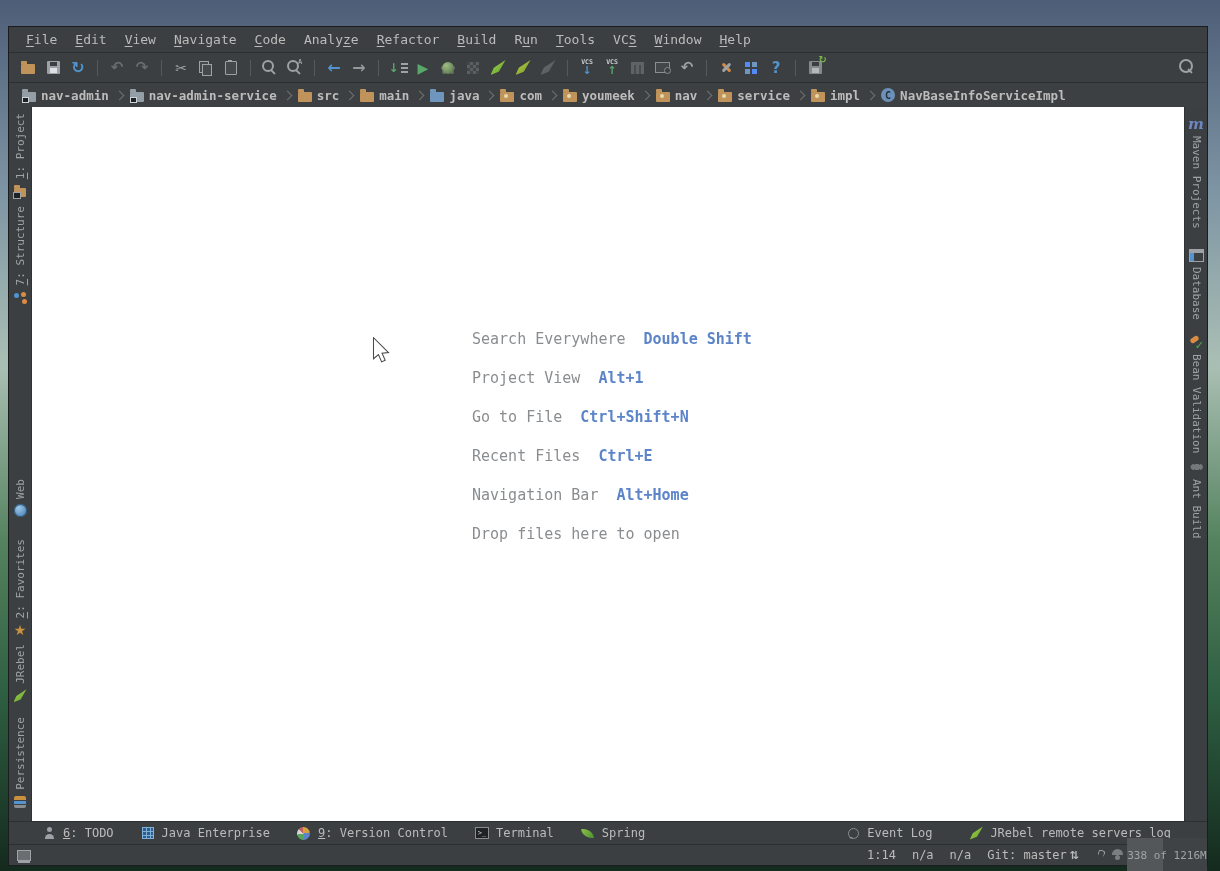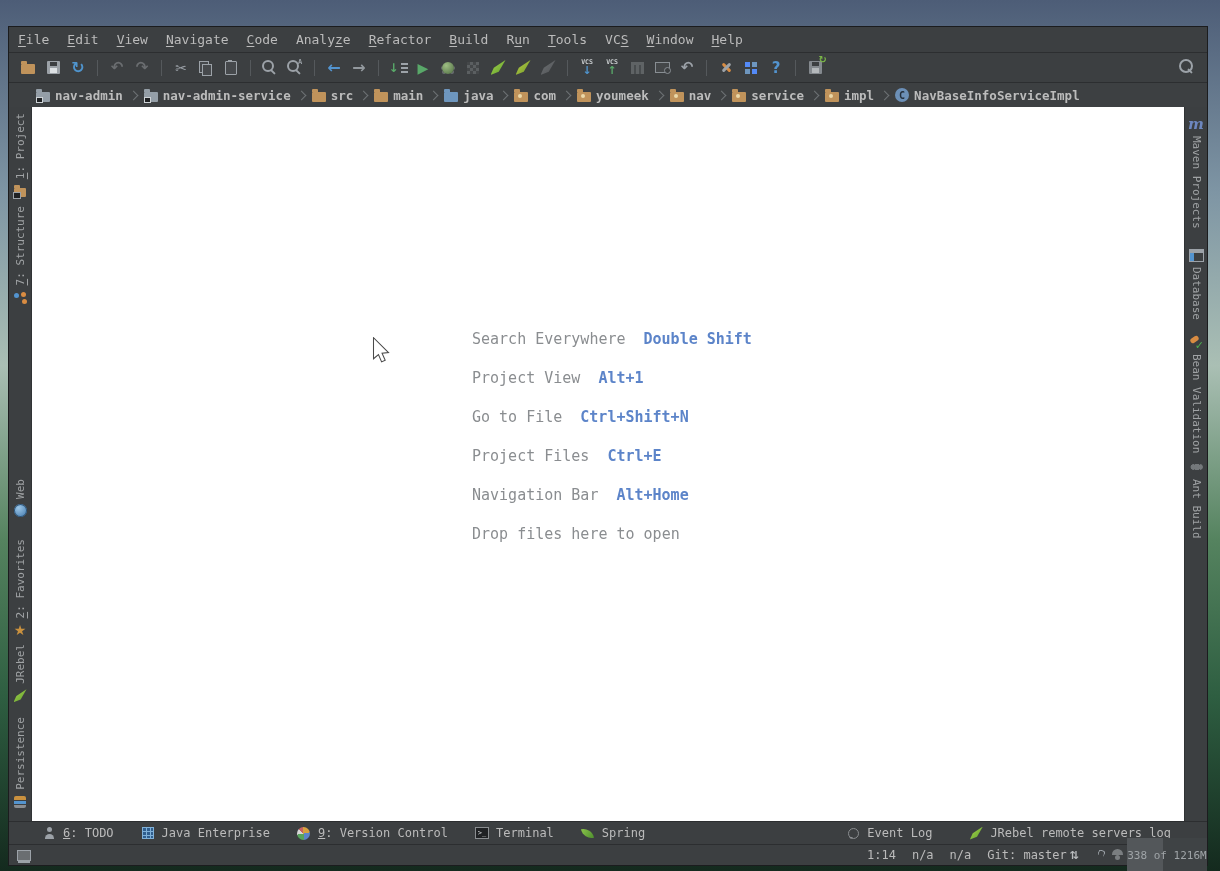--- a/index.html
+++ b/index.html
@@ -28,21 +28,21 @@
   .g-min{width:10px;height:3px;background:#f0f0f4;box-shadow:0 1px 1px #222;}
   .g-max{width:9px;height:7px;border:2px solid #f0f0f4;box-shadow:0 1px 1px #222;}
   .g-x{position:relative;width:11px;height:11px;}
   .g-x::before,.g-x::after{content:"";position:absolute;left:4px;top:0;width:3px;height:11px;background:#f0f0f4;border-radius:1px;}
   .g-x::before{transform:rotate(45deg);} .g-x::after{transform:rotate(-45deg);}
   
   .win{position:absolute;left:8px;top:26px;width:1200px;height:840px;background:#3c3f41;
     border:1px solid #1b1c1e;box-sizing:border-box;}
   
   .menubar{position:absolute;left:0;top:0;right:0;height:25px;display:flex;align-items:center;
-    padding-left:0;border-bottom:1px solid #2c2e30;}
+    padding-left:8px;border-bottom:1px solid #2c2e30;}
   .menu-item{color:#bbbbbb;font-size:13px;padding:2px 9px;cursor:default;}
   .menu-item u{text-underline-offset:2px;}
   
   .toolbar{position:absolute;left:0;top:26px;right:0;height:29px;display:flex;align-items:center;
     padding:0 8px;border-bottom:1px solid #2c2e30;gap:3px;}
   .tbi{width:22px;height:22px;display:flex;align-items:center;justify-content:center;flex:none;}
   .sep{width:1px;height:16px;background:#55595c;margin:0 5px;flex:none;}
   .g::before{font-family:"DejaVu Sans",sans-serif;font-weight:bold;display:block;line-height:1;}
   .g-sync::before{content:"↻";color:#4f94cd;font-size:16px;}
   .g-undo::before{content:"↶";color:#8a8d90;font-size:15px;opacity:.6;}
@@ -103,21 +103,21 @@
   .shape-wrench::after{background:#9ca2a8;transform:rotate(-45deg);}
   .shape-pstruct{width:5px;height:5px;background:#548af7;margin:-7px 7px 0 0;
     box-shadow:7px 0 0 #6e96be,0 7px 0 #6e96be,7px 7px 0 #548af7;}
   .g-help{color:#5394cf;font-weight:bold;font-size:15px;font-family:"DejaVu Sans",sans-serif;}
   .jr-sync{position:relative;}
   .jr-sync .shape-floppy{opacity:.75;}
   .jr-sync::after{content:"↻";position:absolute;right:-1px;top:-3px;color:#7ab648;font-weight:bold;font-size:10px;font-family:"DejaVu Sans",sans-serif;}
   .shape-mag.big{width:10px;height:10px;border-width:2px;}
   
   .navbar{position:absolute;left:0;top:56px;right:0;height:24px;display:flex;align-items:center;
-    padding-left:24px;border-bottom:1px solid #2c2e30;background:#3d4042;}
+    padding-left:10px;border-bottom:1px solid #2c2e30;background:#3d4042;}
   .crumb{display:flex;align-items:center;gap:5px;padding:0 3px;}
   .crumb-label{color:#bcbcbc;font-size:12.5px;font-weight:bold;white-space:nowrap;}
   .chev{width:6px;height:6px;border-top:1px solid #6e7275;border-right:1px solid #6e7275;transform:rotate(45deg);margin:0 4px;flex:none;}
   .shape-class{width:14px;height:14px;border-radius:50%;background:#6c90b8;color:#25303d;
     font-size:10px;font-weight:bold;display:flex;align-items:center;justify-content:center;flex:none;}
   
   .main{position:absolute;left:0;top:80px;right:0;height:714px;display:flex;}
   .stripe{width:22px;background:#3c3f41;position:relative;flex:none;}
   .stripe.left{border-right:1px solid #303335;}
   .stripe.right{border-left:1px solid #303335;}
@@ -407,21 +407,21 @@
             </div>
           <div class="sc-row">
               <span class="sc-action">Project View</span>
               <span class="sc-keys">Alt+1</span>
             </div>
           <div class="sc-row">
               <span class="sc-action">Go to File</span>
               <span class="sc-keys">Ctrl+Shift+N</span>
             </div>
           <div class="sc-row">
-              <span class="sc-action">Project Files</span>
+              <span class="sc-action">Recent Files</span>
               <span class="sc-keys">Ctrl+E</span>
             </div>
           <div class="sc-row">
               <span class="sc-action">Navigation Bar</span>
               <span class="sc-keys">Alt+Home</span>
             </div>
           <div class="sc-row">
               <span class="sc-action">Drop files here to open</span>
             </div>
         </div>

